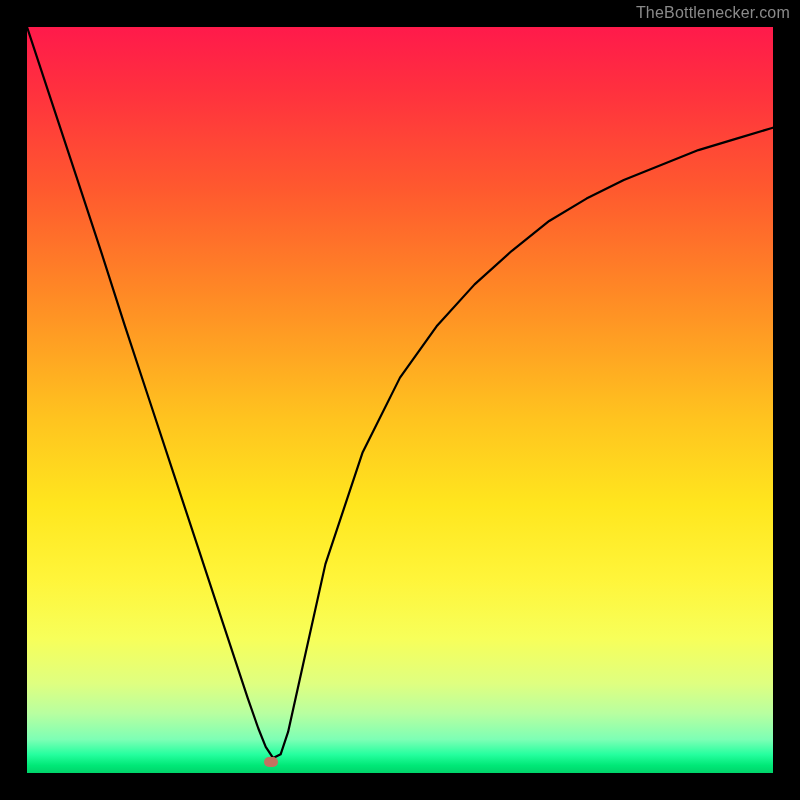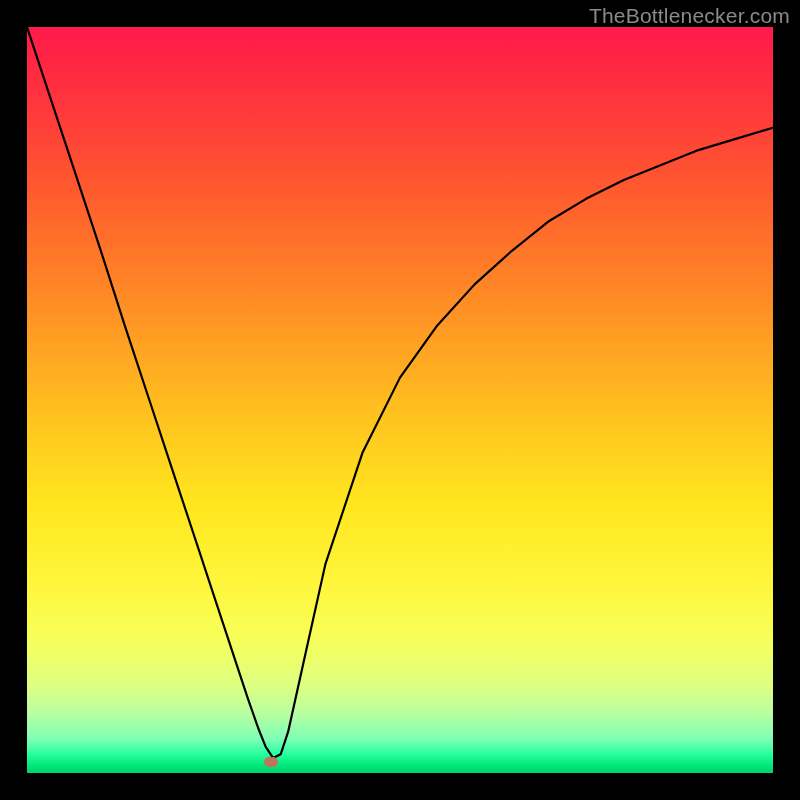--- a/index.html
+++ b/index.html
@@ -55,21 +55,21 @@
     height: 10px;
     background: #c37260;
     border-radius: 5px;
     transform: translate(-50%, -50%);
   }
   .watermark {
     position: absolute;
     top: 4px;
     right: 10px;
     color: #8a8a8a;
-    font-size: 21px;
+    font-size: 16px;
     letter-spacing: 0.2px;
     font-weight: 500;
   }
 </style>
 </head>
 <body>
 
 <div class="frame">
   <div class="plot-area">
     <svg class="curve" viewBox="0 0 746 746" preserveAspectRatio="none">

